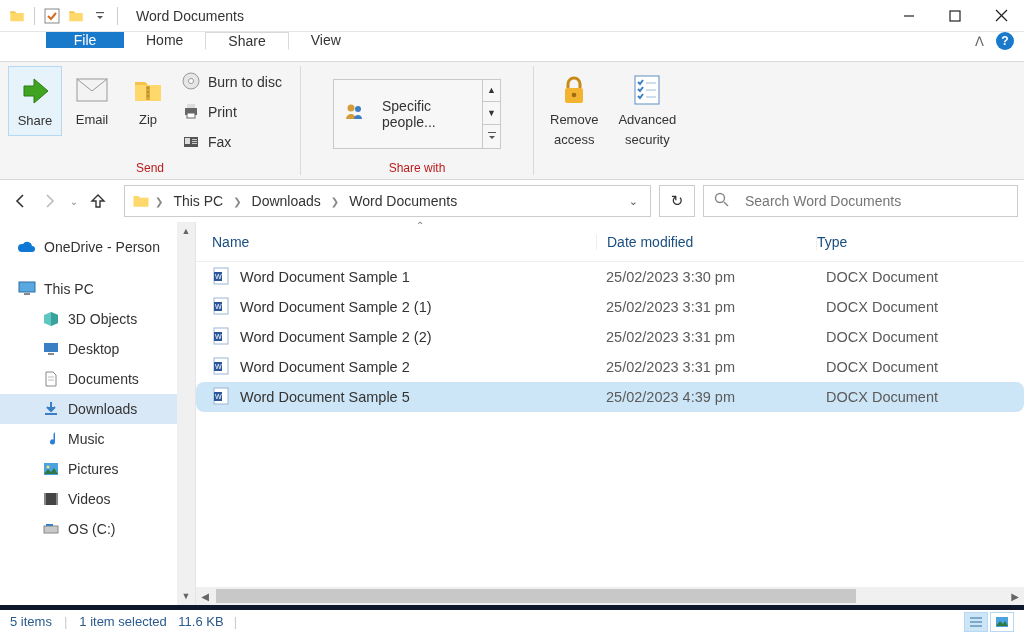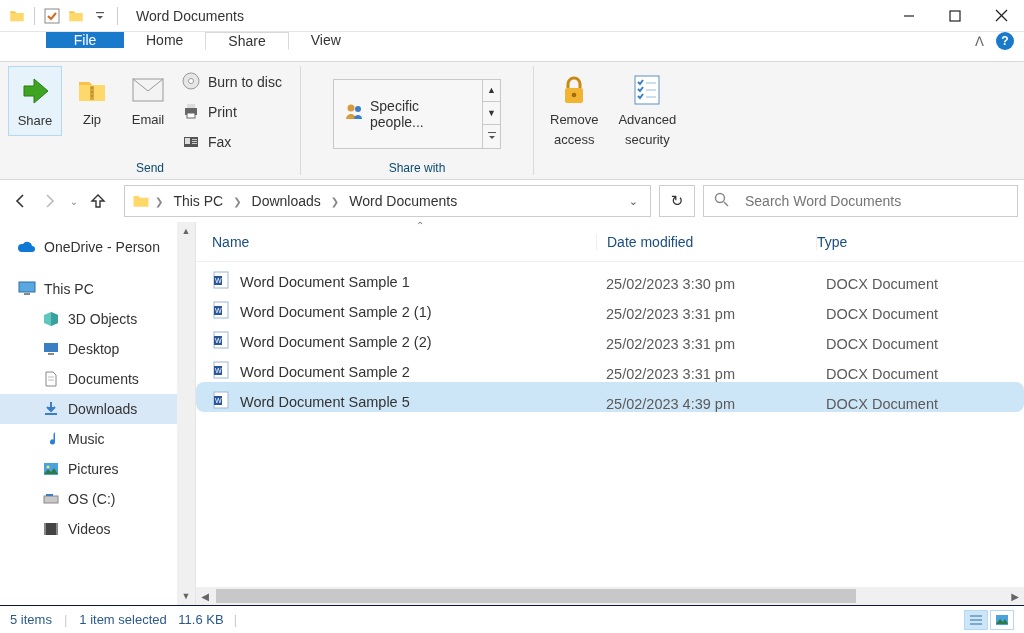--- a/index.html
+++ b/index.html
@@ -21,29 +21,29 @@
   .file-tab { width:78px; background:#1979ca; color:#fff; display:flex; align-items:center; justify-content:center; font-size:14px; }
   .tab { padding:0 22px; display:flex; align-items:center; font-size:14px; cursor:default; }
   .tab.active { border:1px solid #d9d9d9; border-bottom:1px solid #fff; margin-bottom:-1px; background:#fff; }
   .tabs-row .right { margin-left:auto; display:flex; align-items:center; padding-right:10px; gap:12px;}
   .help-icon { width:18px; height:18px; border-radius:50%; background:#1979ca; color:#fff; display:flex; align-items:center; justify-content:center; font-size:12px; font-weight:bold;}
 
   
   .ribbon { height: 118px; background:#f5f5f5; border-bottom:1px solid #d9d9d9; display:flex; }
   .ribbon-group { display:flex; flex-direction:column; height:100%; }
   .ribbon-group .group-body { flex:1; display:flex; align-items:flex-start; padding:4px 8px 0 8px; gap:4px; }
-  .ribbon-group .group-label { text-align:center; font-size:12px; color:#0c4a6e; padding:0 0 4px 0; }
+  .ribbon-group .group-label { text-align:center; font-size:12px; color:#b91c1c; padding:0 0 4px 0; }
   .ribbon-sep { width:1px; background:#d9d9d9; margin:4px 0; }
   .large-btn { display:flex; flex-direction:column; align-items:center; gap:4px; padding:6px 8px; min-width:52px; font-size:13px; text-align:center; line-height:1.2;}
   .large-btn .icon-slot { width:36px; height:36px; display:flex; align-items:center; justify-content:center; }
   .large-btn.share { border:1px solid #b7d8f3; background:#e7f3fb;}
   .small-rows { display:flex; flex-direction:column; gap:6px; padding-top:4px;}
   .small-btn { display:flex; align-items:center; gap:8px; height:24px; padding:0 4px; font-size:14px;}
   .share-with-box { display:flex; align-items:center; }
-  .gallery { width:150px; height:70px; border:1px solid #c9c9c9; background:#f7f7f7; display:flex; align-items:center; padding:0 10px; gap:4px; font-size:14px;}
+  .gallery { width:150px; height:70px; border:1px solid #c9c9c9; background:#f7f7f7; display:flex; align-items:center; padding:0 10px; gap:16px; font-size:14px;}
   .gallery-arrows { display:flex; flex-direction:column; }
   .gallery-arrow { width:18px; height:23px; border:1px solid #c9c9c9; border-left:none; display:flex; align-items:center; justify-content:center; font-size:9px; background:#f7f7f7;}
   .gallery-arrow + .gallery-arrow { border-top:none; }
 
   
   .navbar { height:42px; display:flex; align-items:center; padding:6px 6px; gap:2px; }
   .nav-arrow { width:28px; height:28px; display:flex; align-items:center; justify-content:center; color:#666;}
   .nav-arrow.enabled { color:#222; }
   .addr { flex:1; height:32px; border:1px solid #ccc; display:flex; align-items:center; padding:0 6px; gap:4px; margin:0 6px 0 10px;}
   .addr .folder-glyph { width:20px; height:20px; }
@@ -67,32 +67,32 @@
   .tree-icon { width:18px; height:18px; display:flex; align-items:center; justify-content:center;}
   .tree-gap { height:12px; }
 
   .content { flex:1; position:relative; }
   .columns { display:flex; height:40px; align-items:center; border-bottom:1px solid #eee; color:#1a4e80; font-size:14px; position:relative;}
   .col-name { width:400px; padding-left:16px;}
   .col-date { width:220px; border-left:1px solid #eee; padding-left:10px;}
   .col-type { flex:1; border-left:1px solid #eee; }
   .sort-ind { position:absolute; left:220px; top:-2px; font-size:10px; color:#777;}
   .rows { }
-  .row { display:flex; align-items:flex-end; height:30px; font-size:14.5px; color:#333;}
+  .row { display:flex; align-items:center; height:30px; font-size:14.5px; color:#333;}
   .row.selected { background:#cde6f7;border-radius:8px; }
   .row .c-name { width:400px; padding-left:16px; display:flex; align-items:center; gap:10px;}
   .row .c-date { width:220px; color:#5a5a5a; padding-left:10px;}
   .row .c-type { flex:1; color:#5a5a5a; padding-left:10px;}
   .docx-icon { width:18px; height:18px; }
   .h-scroll { position:absolute; bottom:0; left:0; right:0; height:18px; background:#f0f0f0; display:flex; align-items:center;}
   .h-scroll .lbtn,.h-scroll .rbtn{ width:18px; text-align:center; font-size:10px; color:#666;}
   .h-scroll .thumb{ height:14px; background:#c8c8c8; width:640px; margin-left:2px;}
 
   
-  .statusbar { height:28px; border-top:1px solid #0f172a; display:flex; align-items:center; padding:0 10px; font-size:13px; color:#2a5a8a; gap:4px;}
+  .statusbar { height:28px; border-top:5px solid #0f172a; display:flex; align-items:center; padding:0 10px; font-size:13px; color:#2a5a8a; gap:4px;}
   .statusbar .vsep{ color:#ccc; margin:0 8px;}
   .statusbar .viewbtns { margin-left:auto; display:flex; gap:2px;}
   .viewbtn { width:24px; height:20px; border:1px solid #b7d8f3; display:flex; align-items:center; justify-content:center;}
   .viewbtn.active { background:#cde6f7;}
 </style>
 </head>
 <body>
 
 <div class="titlebar">
   <div class="qat">
@@ -162,37 +162,37 @@
         <span class="icon-slot">
           <svg width="34" height="34" viewBox="0 0 34 34">
               <path fill="#3fa421" d="M6 20V12h10V5l14 12-14 12v-7H6z"></path>
               <path fill="none" stroke="#2d7a16" d="M6 20V12h10V5l14 12-14 12v-7H6z"></path>
             </svg>
         </span>
         <span>Share</span>
       </div>
       <div class="large-btn">
         <span class="icon-slot">
+          <svg width="32" height="24" viewBox="0 0 32 24">
+              <rect x="1" y="1" width="30" height="22" fill="#f3f3f3" stroke="#999"></rect>
+              <path d="M1 1l15 12L31 1" fill="none" stroke="#999"></path>
+            </svg>
+        </span>
+        <span>Email</span>
+      </div>
+      <div class="large-btn">
+        <span class="icon-slot">
           <svg width="32" height="32" viewBox="0 0 32 32">
               <path fill="#ffd86b" d="M3 8h10l3 3h13v16H3z"></path>
               <path fill="#f7c24a" d="M3 8h10l3 3H3z"></path>
               <rect x="14" y="12" width="4" height="14" fill="#d9a83a"></rect>
               <line x1="16" y1="13" x2="16" y2="25" stroke="#9e7620" stroke-dasharray="2 2"></line>
             </svg>
         </span>
         <span>Zip</span>
-      </div>
-      <div class="large-btn">
-        <span class="icon-slot">
-          <svg width="32" height="24" viewBox="0 0 32 24">
-              <rect x="1" y="1" width="30" height="22" fill="#f3f3f3" stroke="#999"></rect>
-              <path d="M1 1l15 12L31 1" fill="none" stroke="#999"></path>
-            </svg>
-        </span>
-        <span>Email</span>
       </div>
       <div class="small-rows">
         <div class="small-btn">
           <span><svg width="18" height="18" viewBox="0 0 18 18">
                 <circle cx="9" cy="9" r="8" fill="#e6e6e6" stroke="#999"></circle>
                 <circle cx="9" cy="9" r="2.5" fill="#fff" stroke="#999"></circle>
               </svg></span>
           <span>Burn to disc</span>
         </div>
         <div class="small-btn">
@@ -390,36 +390,36 @@
             <svg width="16" height="14" viewBox="0 0 16 14">
               <rect x="1" y="1" width="14" height="12" fill="#4aa3df"></rect>
               <circle cx="5" cy="5" r="1.5" fill="#ffe26b"></circle>
               <path d="M1 12l4-5 3 3 3-4 4 6z" fill="#2f7a44"></path>
             </svg>
           </span>
         <span>Pictures</span>
       </div>
       <div class="tree-item child">
         <span class="tree-icon">
-            <svg width="16" height="12" viewBox="0 0 16 12">
-              <rect x="1" y="3" width="14" height="7" fill="#c9c9c9" stroke="#888"></rect>
-              <rect x="3" y="1" width="7" height="2" fill="#3a7fc4"></rect>
-            </svg>
-          </span>
-        <span>OS (C:)</span>
-      </div>
-      <div class="tree-item child">
-        <span class="tree-icon">
             <svg width="16" height="14" viewBox="0 0 16 14">
               <rect x="1" y="1" width="14" height="12" fill="#444"></rect>
               <rect x="1" y="1" width="2" height="12" fill="#888"></rect>
               <rect x="13" y="1" width="2" height="12" fill="#888"></rect>
             </svg>
           </span>
         <span>Videos</span>
+      </div>
+      <div class="tree-item child">
+        <span class="tree-icon">
+            <svg width="16" height="12" viewBox="0 0 16 12">
+              <rect x="1" y="3" width="14" height="7" fill="#c9c9c9" stroke="#888"></rect>
+              <rect x="3" y="1" width="7" height="2" fill="#3a7fc4"></rect>
+            </svg>
+          </span>
+        <span>OS (C:)</span>
       </div>
     </div>
     <div class="side-scroll">
       <div class="up">▲</div>
       <div class="down">▼</div>
     </div>
   </div>
 
   <div class="content">
     <div class="columns">

